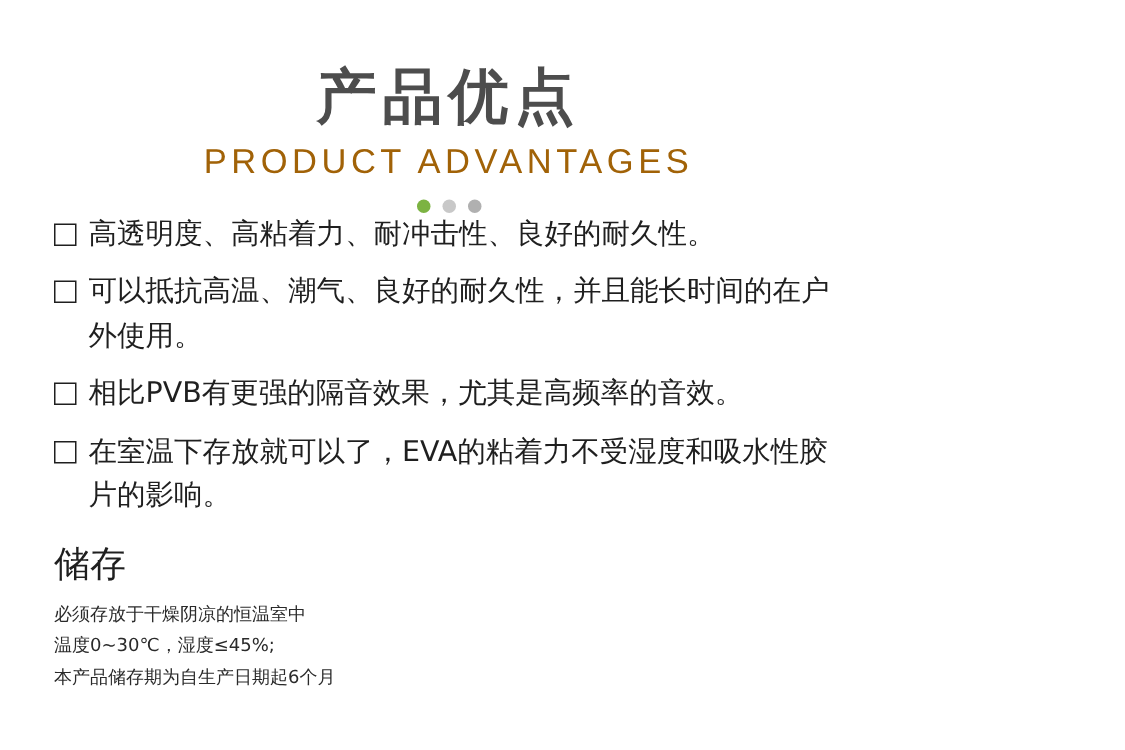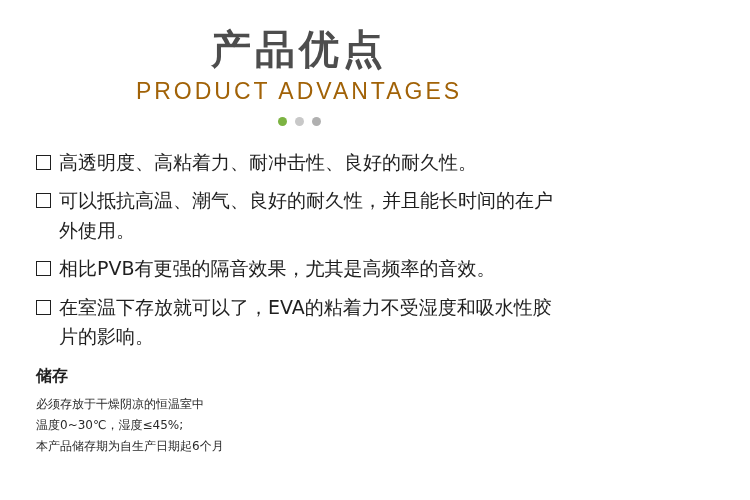--- a/index.html
+++ b/index.html
@@ -12,21 +12,21 @@
     background: #ffffff;
     font-family: "Liberation Sans", "DejaVu Sans", sans-serif;
     color: #222222;
     overflow: hidden;
   }
   .page {
     position: relative;
     width: 598px;
     height: 500px;
     box-sizing: border-box;
-    padding: 0 28px;
+    padding: 16px 28px;
   }
 
   
   .header {
     text-align: center;
     padding-top: 26px;
   }
   .header-title {
     font-size: 40px;
     font-weight: bold;
@@ -52,21 +52,20 @@
   }
   .dot {
     width: 9px;
     height: 9px;
     border-radius: 50%;
     display: inline-block;
   }
 
   
   .advantages {
-    margin-top: 22px;
     padding-left: 8px;
   }
   .adv-item {
     display: flex;
     align-items: flex-start;
     font-size: 19px;
     line-height: 1.55;
     color: #1f1f1f;
     margin-bottom: 9px;
     font-family: "DejaVu Sans", "Liberation Sans", sans-serif;
@@ -83,22 +82,22 @@
   .adv-text {
     flex: 1 1 auto;
   }
 
   
   .storage {
     margin-top: 14px;
     padding-left: 8px;
   }
   .storage-title {
-    font-size: 16px;
-    font-weight: bold;
+    font-size: 24px;
+    font-weight: normal;
     color: #1f1f1f;
     margin-bottom: 7px;
     font-family: "DejaVu Sans", "Liberation Sans", sans-serif;
   }
   .storage-line {
     font-size: 12px;
     line-height: 1.75;
     color: #2a2a2a;
     font-family: "DejaVu Sans", "Liberation Sans", sans-serif;
   }

